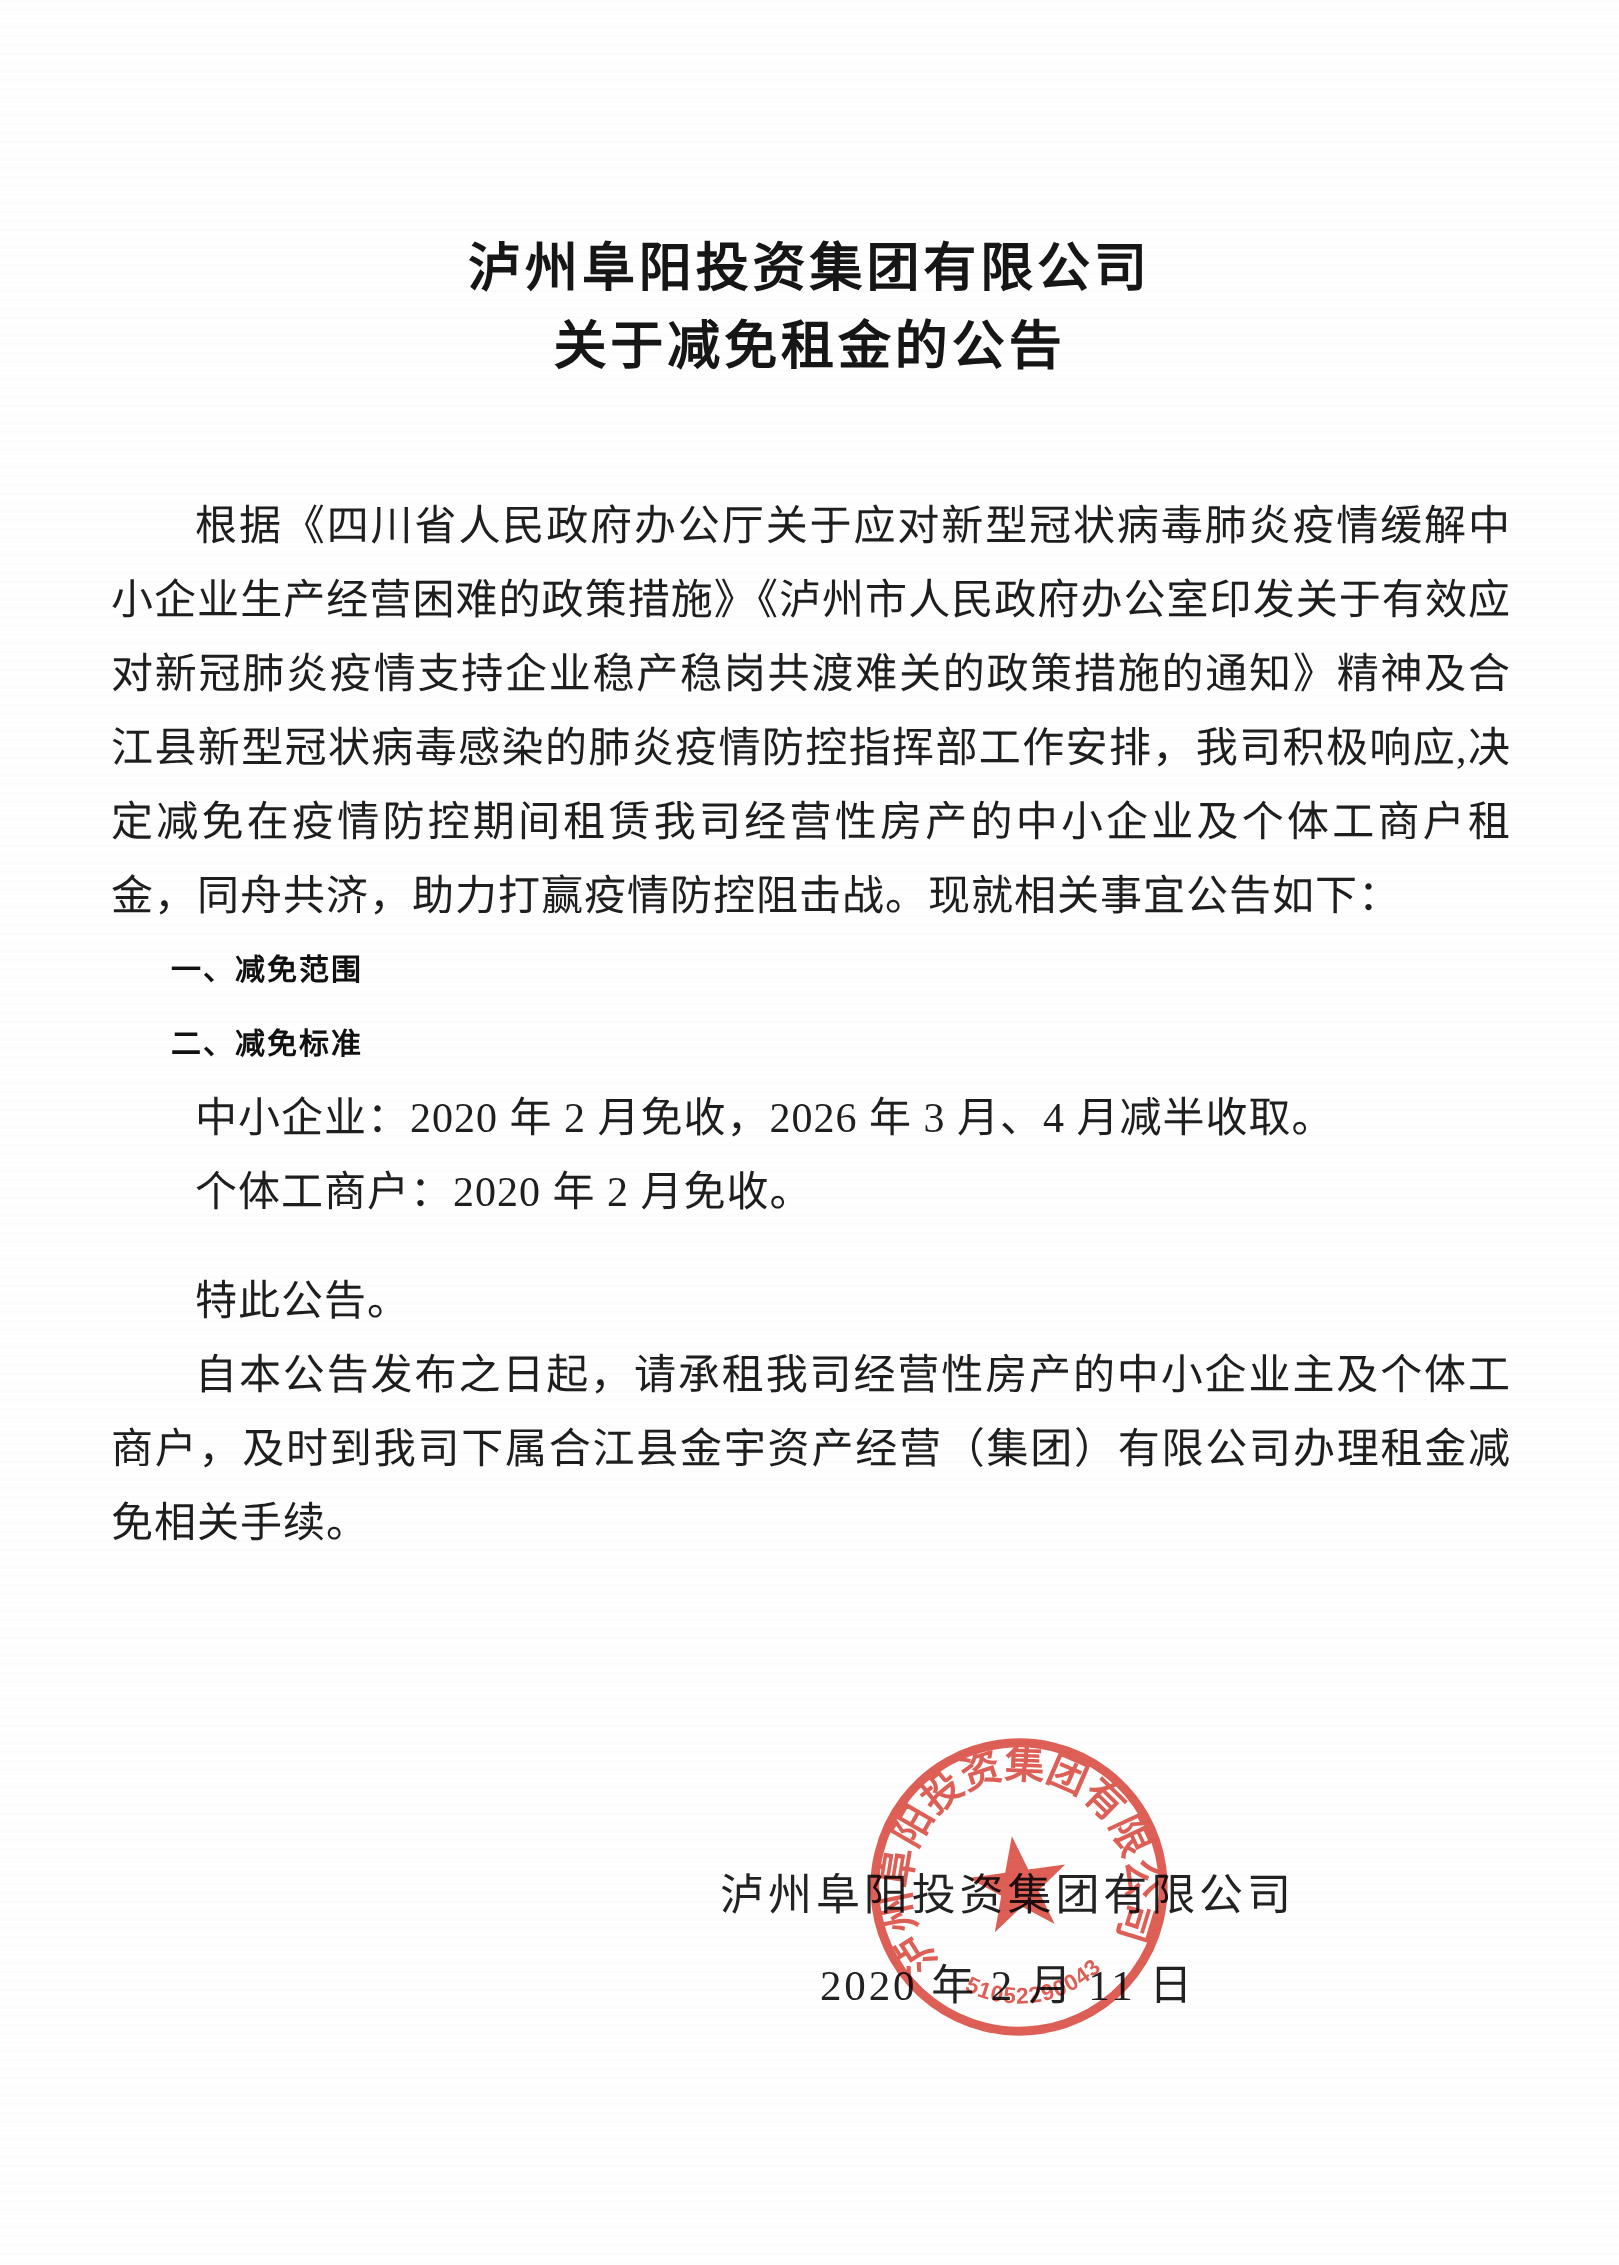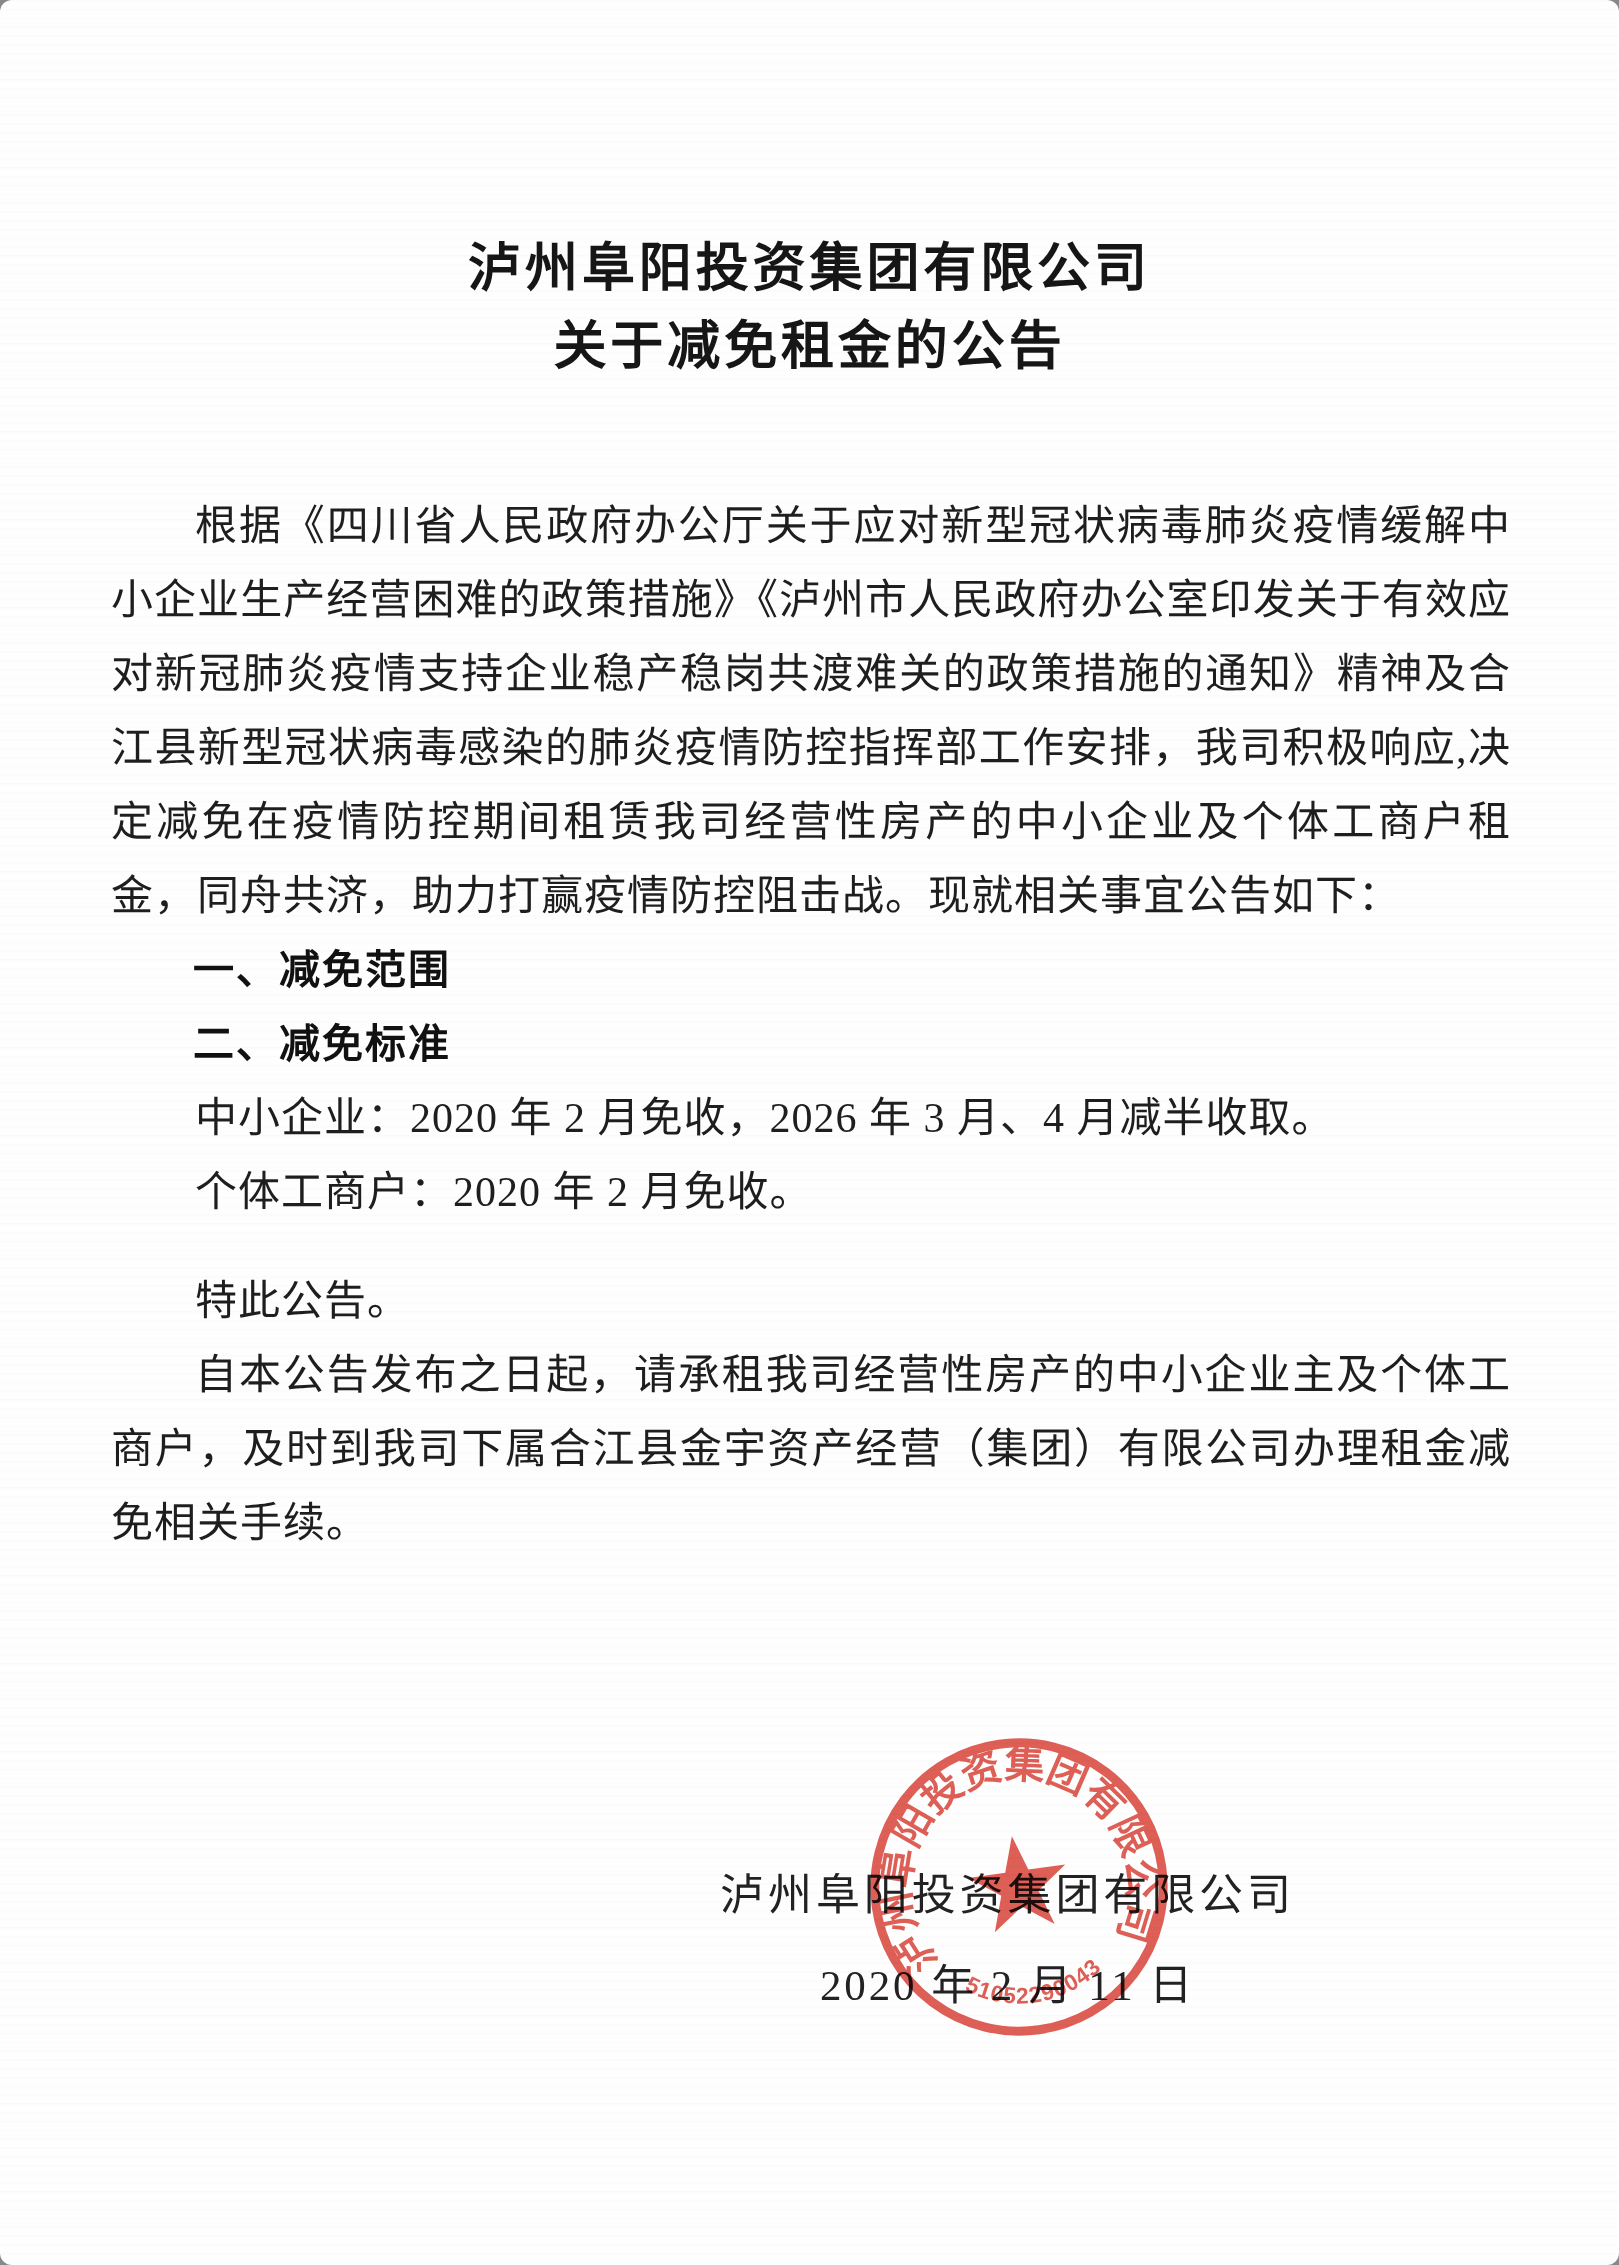--- a/index.html
+++ b/index.html
@@ -7,40 +7,39 @@
     position:relative;
     width:1619px;height:2265px;
     margin:0 auto;
     background:
       repeating-linear-gradient(180deg,
         rgba(0,0,0,0.016) 0px, rgba(0,0,0,0.0) 2.9px, rgba(0,0,0,0.0) 8.8px),
       #fefefe;
     overflow:hidden;
     font-family:"Liberation Serif","DejaVu Serif",serif;
     color:#1e1e1e;
-    border-radius:12px;
   }
   .title{
     position:absolute;top:229px;left:0;width:100%;
     text-align:center;
   }
   .title-line{
     font-size:53px;font-weight:bold;line-height:78px;
     letter-spacing:3.9px;color:#161616;
   }
   .body{
     position:absolute;top:489px;left:111px;width:1400px;
     font-size:42px;line-height:74px;text-align:justify;
     letter-spacing:1px;
   }
   .para{margin:0;text-indent:2em;}
   .heading{
     margin:0;text-indent:2em;
     font-family:"Liberation Sans","DejaVu Sans",sans-serif;
-    font-size:41px;font-weight:bold;line-height:74px;
+    font-size:30px;font-weight:bold;line-height:74px;
     color:#111;letter-spacing:2px;
   }
   .para.final{margin-top:35px;}
   .signature{
     position:absolute;top:1851px;left:400px;width:1215px;
     text-align:center;
   }
   .sig-company{
     font-size:44px;line-height:90px;letter-spacing:3.9px;color:#222;
   }

